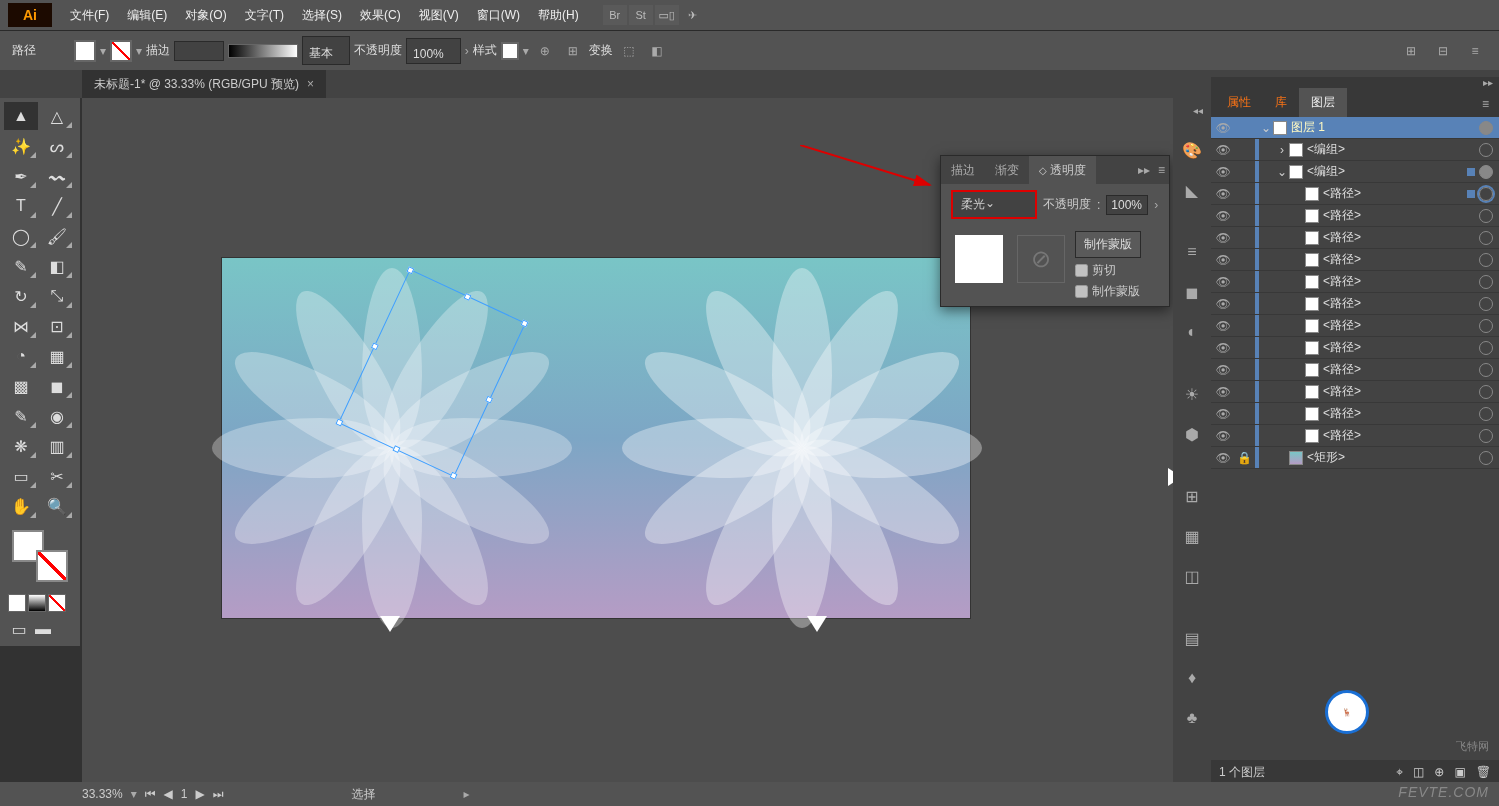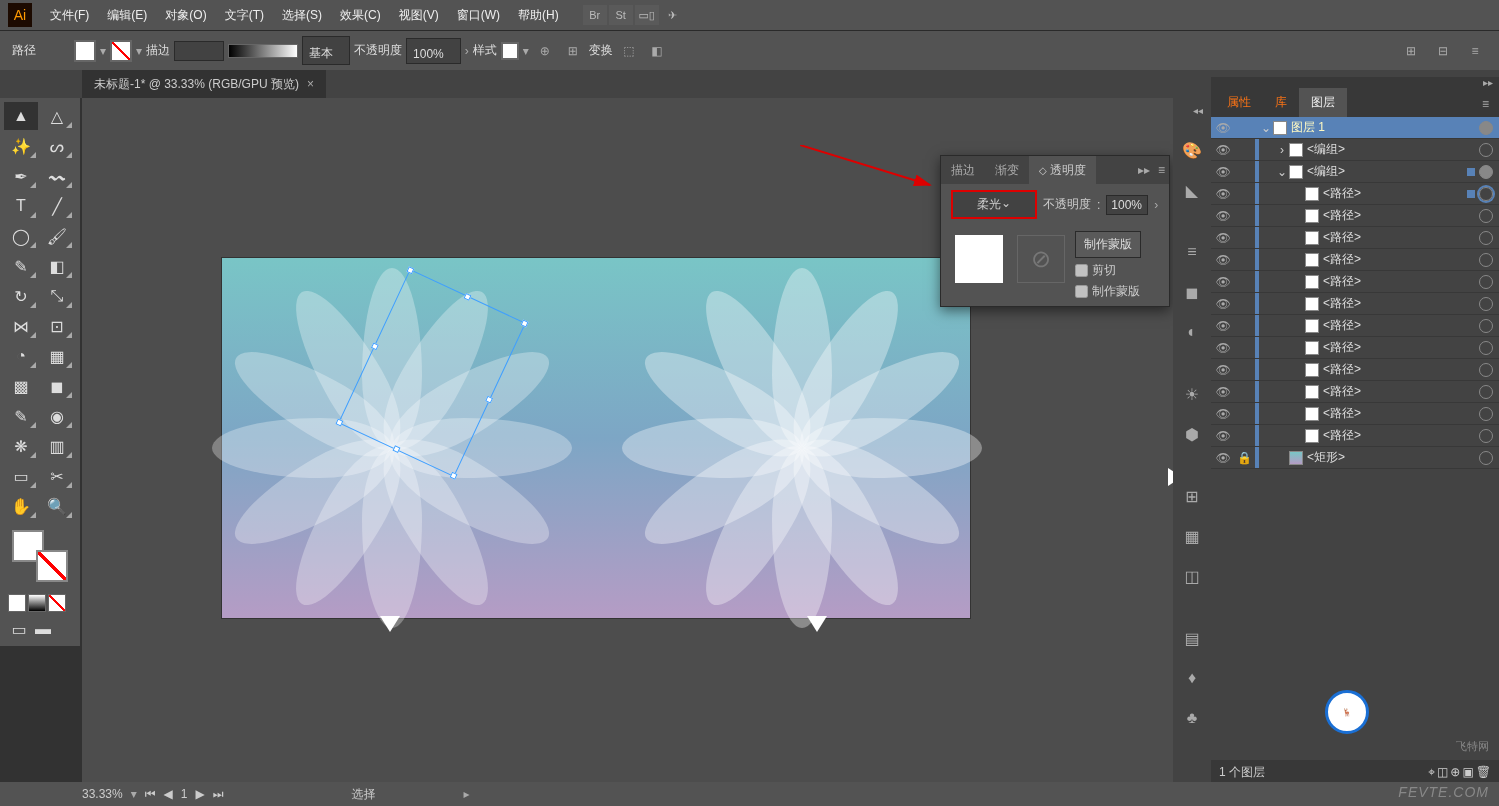--- a/index.html
+++ b/index.html
@@ -1,18 +1,18 @@
 <!DOCTYPE html>
 <html><head>
 <meta charset="utf-8">
 <style>
 *{margin:0;padding:0;box-sizing:border-box;font-family:"Microsoft YaHei",sans-serif;font-size:12px;color:#ccc;user-select:none}
 body{background:#323232;width:1499px;height:806px;overflow:hidden;position:relative}
 .menubar{height:30px;background:#535353;display:flex;align-items:center;padding:0 8px;gap:2px}
-.app-icon{width:24px;height:24px;background:#1C0A00;color:#FF9A00;display:flex;align-items:center;justify-content:center;font-weight:normal;font-size:14px;margin-right:8px}
+.app-icon{width:44px;height:24px;background:#1C0A00;color:#FF9A00;display:flex;align-items:center;justify-content:center;font-weight:bold;font-size:14px;margin-right:8px}
 .menu-item{padding:4px 8px;cursor:pointer;color:#eee}
 .menubar-right{margin-left:auto;display:flex;align-items:center;gap:8px}
 .workspace-sel{background:#424242;padding:4px 10px;display:flex;align-items:center;gap:6px}
 .search-box{background:#424242;padding:4px 10px;width:180px;color:#888}
 .win-controls{display:flex;gap:0;margin-left:8px}
 .win-btn{width:30px;height:20px;display:flex;align-items:center;justify-content:center;background:#535353;color:#aaa}
 .optionsbar{height:40px;background:#535353;border-top:1px solid #2a2a2a;display:flex;align-items:center;padding:0 12px;gap:4px}
 .ob-label{color:#ddd}
 .ob-swatch{width:22px;height:22px;border:2px solid #666;background:#fff}
 .ob-swatch.none{background:#fff;position:relative}
@@ -58,30 +58,30 @@
 .lr-toggle{width:14px;text-align:center;color:#ccc}
 .lr-thumb{width:14px;height:14px;background:#fff;border:1px solid #888;margin-right:4px}
 .lr-thumb.gradient-thumb{background:linear-gradient(to bottom,#79C5C6,#B59CC5)}
 .lr-name{color:#ddd;flex:1}
 .lr-target{width:14px;height:14px;border:1px solid #888;border-radius:50%;margin-right:6px}
 .lr-target.filled{background:#888}
 .lr-target.ring{box-shadow:0 0 0 2px #5882b7}
 .lr-sel{width:8px;height:8px;background:#5882b7;margin-right:4px}
 .layer-row.top{background:#5882b7}
 .layer-row.top .lr-name{color:#fef9c3}
-.layer-footer{height:24px;background:#383838;display:flex;align-items:center;padding:0 8px;gap:2px;color:#aaa}
+.layer-footer{height:24px;background:#383838;display:flex;align-items:center;padding:0 8px;gap:10px;color:#aaa}
 .layer-footer .spacer{flex:1}
 .watermark-logo{position:absolute;bottom:50px;right:130px;width:44px;height:44px;border-radius:50%;background:#fff;border:3px solid #1a6fd4;display:flex;align-items:center;justify-content:center;font-size:8px;color:#333;flex-direction:column}
 .statusbar{position:absolute;left:0;right:0;bottom:0;height:24px;background:#535353;display:flex;align-items:center;padding:0 82px;gap:8px;color:#ccc}
 .transparency-panel{position:absolute;left:940px;top:155px;width:230px;background:#535353;border:1px solid #2a2a2a;box-shadow:0 4px 12px rgba(0,0,0,.5)}
 .tp-tabs{display:flex;height:28px;align-items:center;background:#434343}
 .tp-tab{padding:6px 10px;color:#aaa}
 .tp-tab.active{background:#535353;color:#eee}
 .tp-row{display:flex;align-items:center;padding:6px 10px;gap:6px}
-.tp-blend{border:2px solid #d00;background:#424242;padding:4px 8px;width:86px;display:flex;justify-content:center}
+.tp-blend{border:2px solid #d00;background:#424242;padding:4px 8px;width:86px;display:flex;justify-content:flex-start}
 .tp-op-input{background:#424242;border:1px solid #2a2a2a;padding:2px 4px;width:42px;color:#ddd}
 .tp-preview{width:48px;height:48px;background:#fff;margin:4px}
 .tp-mask{width:48px;height:48px;border:1px solid #666;margin:4px;display:flex;align-items:center;justify-content:center;color:#777;font-size:24px}
 .tp-btn{background:#5a5a5a;border:1px solid #2a2a2a;padding:4px 8px;color:#ddd}
 .tp-check{display:flex;align-items:center;gap:4px;color:#777}
 .arrow-annot{position:absolute;left:800px;top:145px;width:140px;height:50px;pointer-events:none}
 .menubar-icon{width:24px;height:20px;display:flex;align-items:center;justify-content:center;background:#5a5a5a;color:#bbb;font-size:11px}
 .workspace-chev::after{content:"⌄";margin-left:4px}
 .watermark-text{position:absolute;right:10px;bottom:30px;color:#888;font-size:11px}
 .watermark-site{position:absolute;right:10px;bottom:6px;color:#888;font-size:14px;font-style:italic;letter-spacing:1px}

